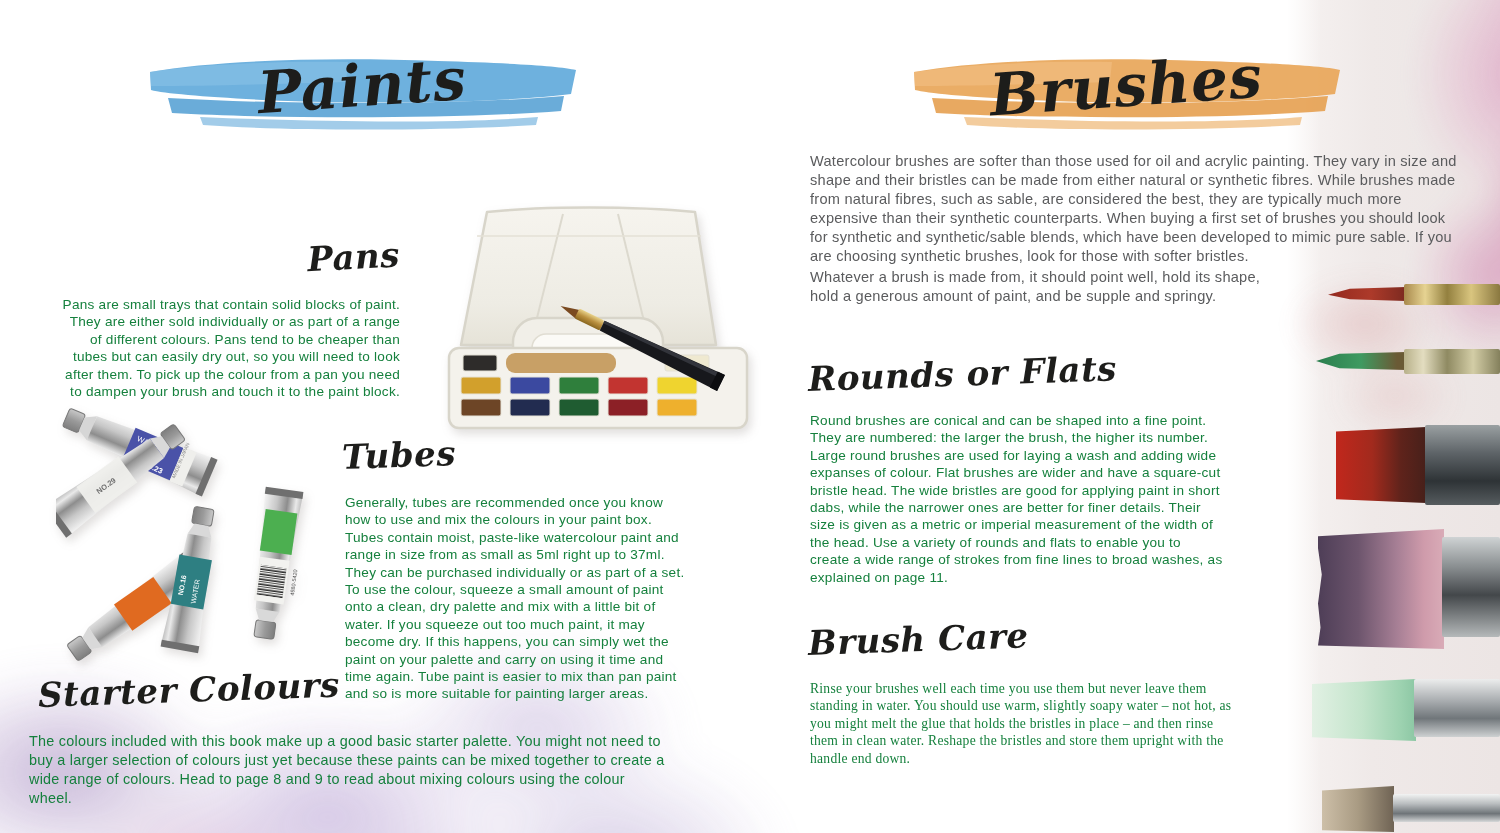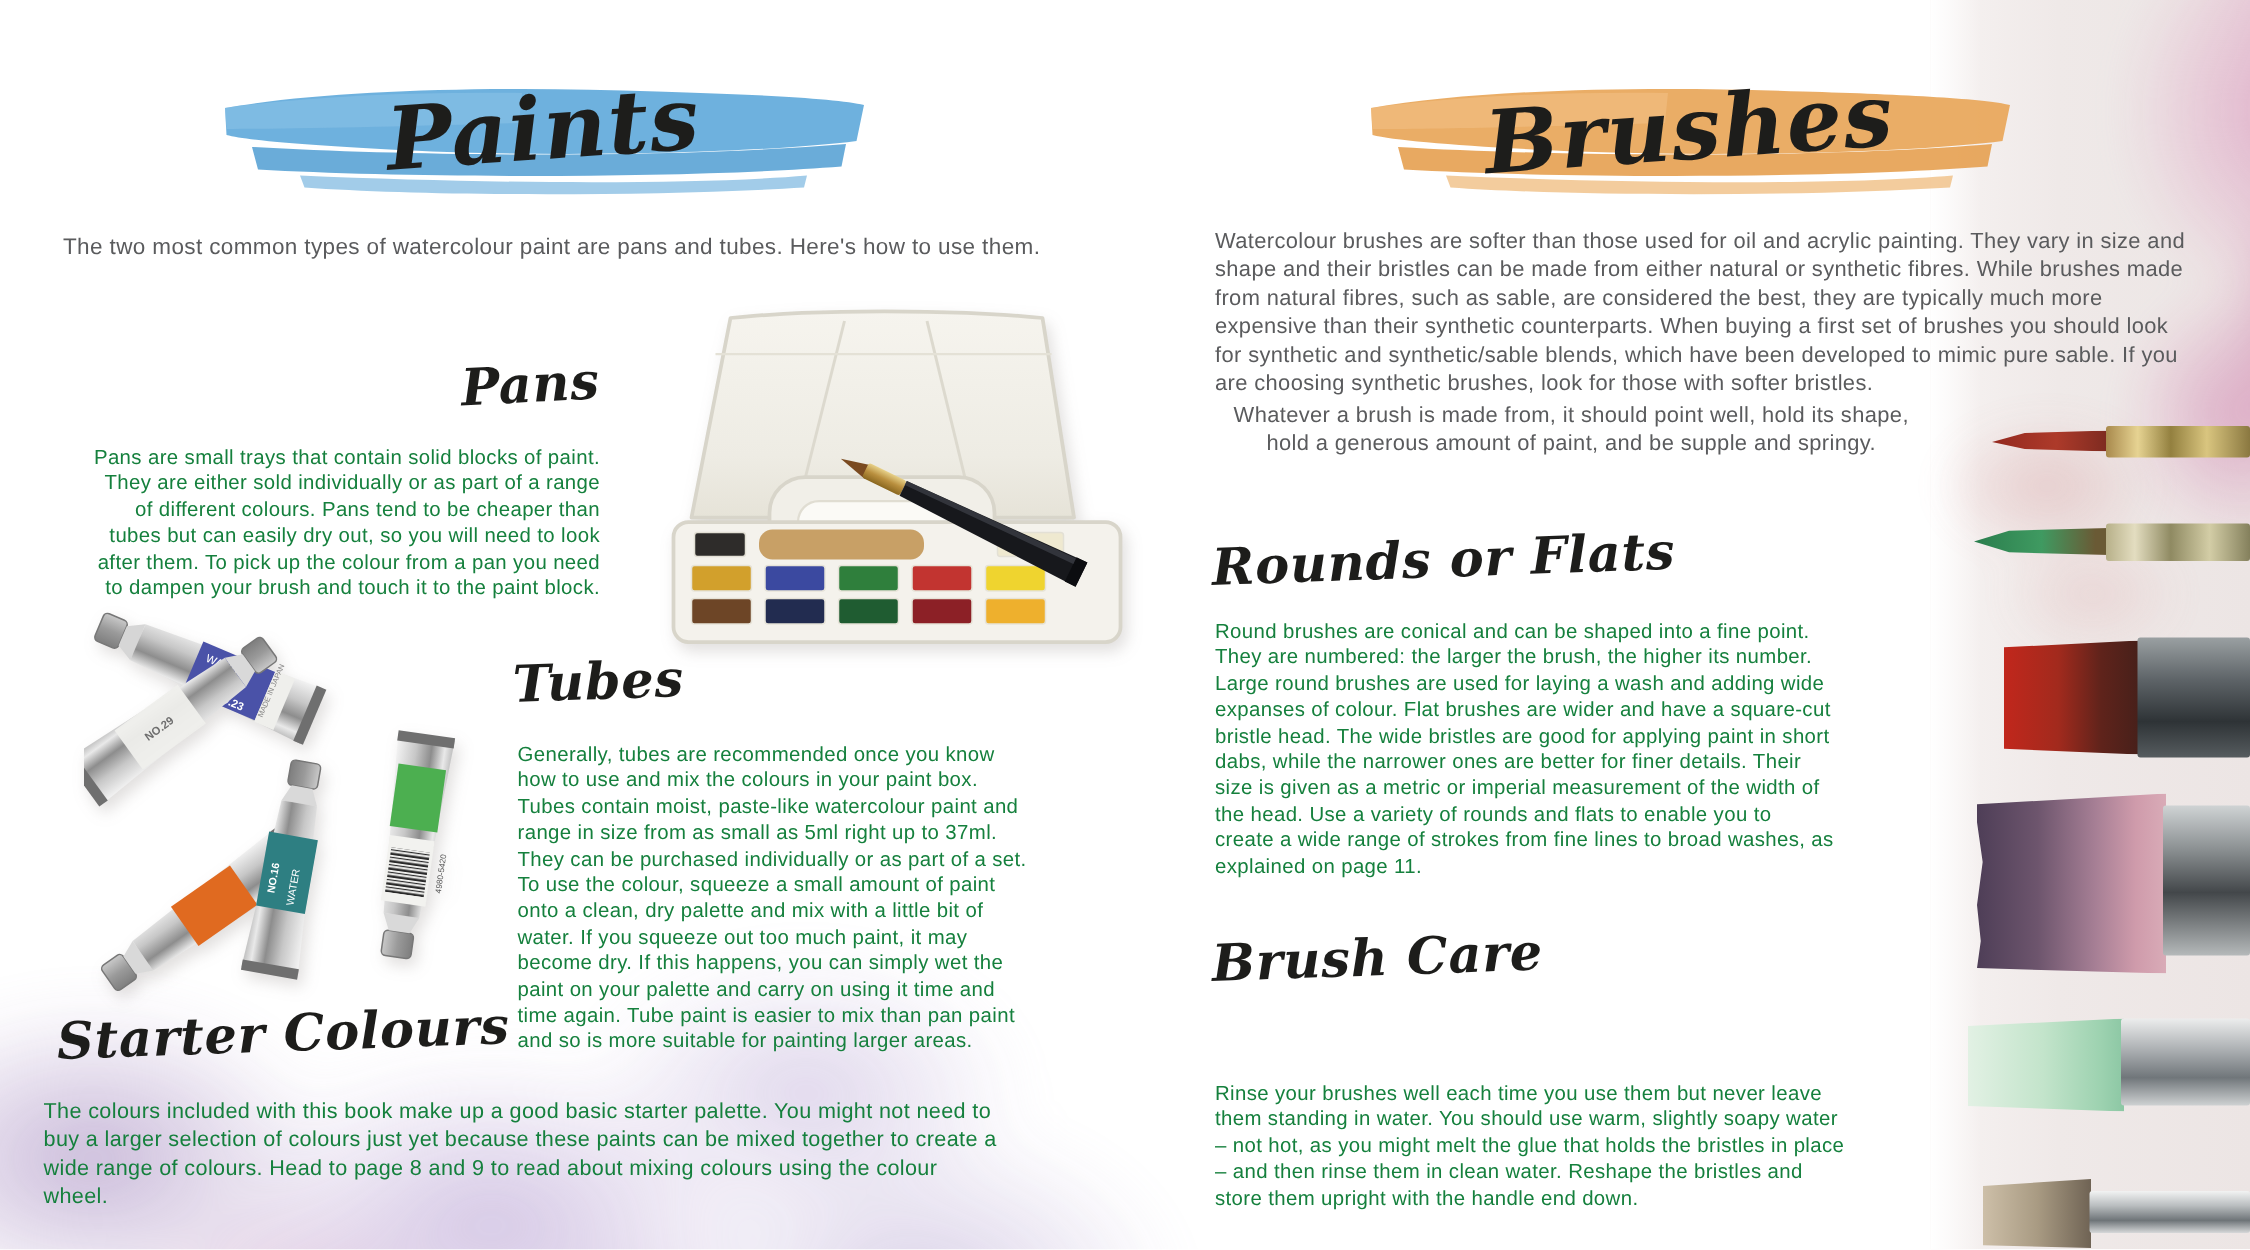--- a/index.html
+++ b/index.html
@@ -93,21 +93,20 @@
   <div class="swoosh-wrap" style="left:138px;top:34px;">
     <svg width="448" height="100" viewBox="0 0 448 100">
       <path d="M12,38 C80,26 190,23 300,27 C370,29 422,32 438,36 L433,60 C380,67 260,71 150,67 C80,64 28,60 13,56 Z" fill="#62aadb" opacity="0.92"></path>
       <path d="M12,38 C70,30 140,27 210,28 L208,48 C140,50 60,52 13,52 Z" fill="#8cc2e7" opacity="0.55"></path>
       <path d="M30,64 C150,71 320,71 426,62 L423,77 C320,85 140,85 34,79 Z" fill="#5aa3d5" opacity="0.9"></path>
       <path d="M62,83 C200,89 330,89 400,83 L398,91 C300,97 150,97 65,91 Z" fill="#7ab6e0" opacity="0.7"></path>
     </svg>
     <div class="page-title script">Paints</div>
   </div>
 
-  <div class="intro-text" style="left:42px;top:155px;width:660px;">The two most common types of watercolour paint are pans and tubes. Here's how to use them.</div>
 
   <div class="section-heading script" style="left:238px;top:246px;width:162px;text-align:right;transform:rotate(-3deg);">Pans</div>
   <div class="body-text" style="left:58px;top:296px;width:342px;text-align:right;">Pans are small trays that contain solid blocks of paint. They are either sold individually or as part of a range of different colours. Pans tend to be cheaper than tubes but can easily dry out, so you will need to look after them. To pick up the colour from a pan you need to dampen your brush and touch it to the paint block.</div>
 
   <svg class="photo-svg" style="left:413px;top:202px;" width="352" height="240" viewBox="0 0 352 240">
     <defs>
       <linearGradient id="lidg" x1="0" y1="0" x2="0" y2="1">
         <stop offset="0" stop-color="#f6f4ee"></stop>
           <stop offset="0.7" stop-color="#eeecE4"></stop>
           <stop offset="1" stop-color="#e6e3d8"></stop>
@@ -237,21 +236,21 @@
     <svg width="448" height="100" viewBox="0 0 448 100">
       <path d="M12,38 C80,26 190,23 300,27 C370,29 422,32 438,36 L433,60 C380,67 260,71 150,67 C80,64 28,60 13,56 Z" fill="#e9a85c" opacity="0.94"></path>
       <path d="M12,38 C70,30 140,27 210,28 L208,48 C140,50 60,52 13,52 Z" fill="#f2c186" opacity="0.55"></path>
       <path d="M30,64 C150,71 320,71 426,62 L423,77 C320,85 140,85 34,79 Z" fill="#e5a050" opacity="0.9"></path>
       <path d="M62,83 C200,89 330,89 400,83 L398,91 C300,97 150,97 65,91 Z" fill="#eeb673" opacity="0.7"></path>
     </svg>
     <div class="page-title script">Brushes</div>
   </div>
 
   <div class="intro-text" style="left:810px;top:152px;width:648px;font-size:14.6px;">Watercolour brushes are softer than those used for oil and acrylic painting. They vary in size and shape and their bristles can be made from either natural or synthetic fibres. While brushes made from natural fibres, such as sable, are considered the best, they are typically much more expensive than their synthetic counterparts. When buying a first set of brushes you should look for synthetic and synthetic/sable blends, which have been developed to mimic pure sable. If you are choosing synthetic brushes, look for those with softer bristles.</div>
-  <div class="intro-text" style="left:810px;top:268px;width:475px;font-size:14.6px;text-align:center;">Whatever a brush is made from, it should point well, hold its shape, hold a generous amount of paint, and be supple and springy.</div>
+  <div class="intro-text" style="left:810px;top:268px;width:475px;font-size:14.6px;">Whatever a brush is made from, it should point well, hold its shape, hold a generous amount of paint, and be supple and springy.</div>
 
   <div class="section-heading script" style="left:808px;top:362px;">Rounds or Flats</div>
   <div class="body-text" style="left:810px;top:412px;width:414px;">Round brushes are conical and can be shaped into a fine point. They are numbered: the larger the brush, the higher its number. Large round brushes are used for laying a wash and adding wide expanses of colour. Flat brushes are wider and have a square-cut bristle head. The wide bristles are good for applying paint in short dabs, while the narrower ones are better for finer details. Their size is given as a metric or imperial measurement of the width of the head. Use a variety of rounds and flats to enable you to create a wide range of strokes from fine lines to broad washes, as explained on page 11.</div>
 
   <div class="section-heading script" style="left:808px;top:626px;">Brush Care</div>
-  <div class="body-text" style="left:810px;top:720px;width:424px;">Rinse your brushes well each time you use them but never leave them standing in water. You should use warm, slightly soapy water – not hot, as you might melt the glue that holds the bristles in place – and then rinse them in clean water. Reshape the bristles and store them upright with the handle end down.</div>
+  <div class="body-text" style="left:810px;top:680px;width:424px;font-family:Liberation Serif, serif;">Rinse your brushes well each time you use them but never leave them standing in water. You should use warm, slightly soapy water – not hot, as you might melt the glue that holds the bristles in place – and then rinse them in clean water. Reshape the bristles and store them upright with the handle end down.</div>
 
 </div>
 
 </body></html>

